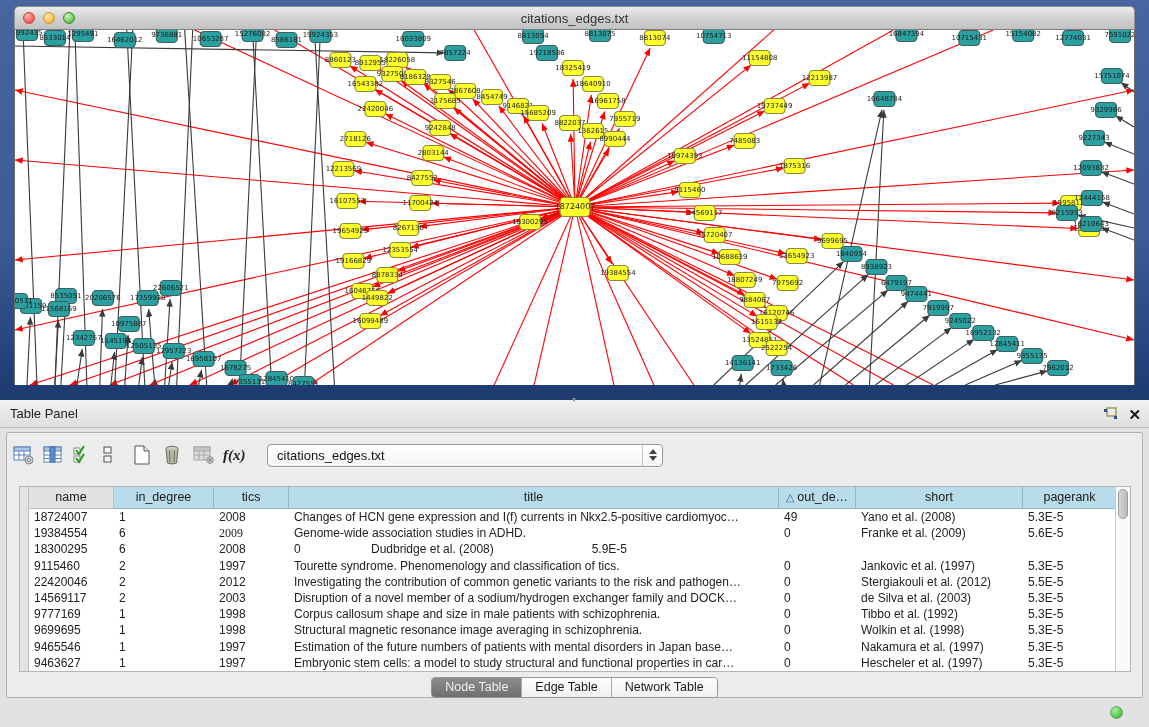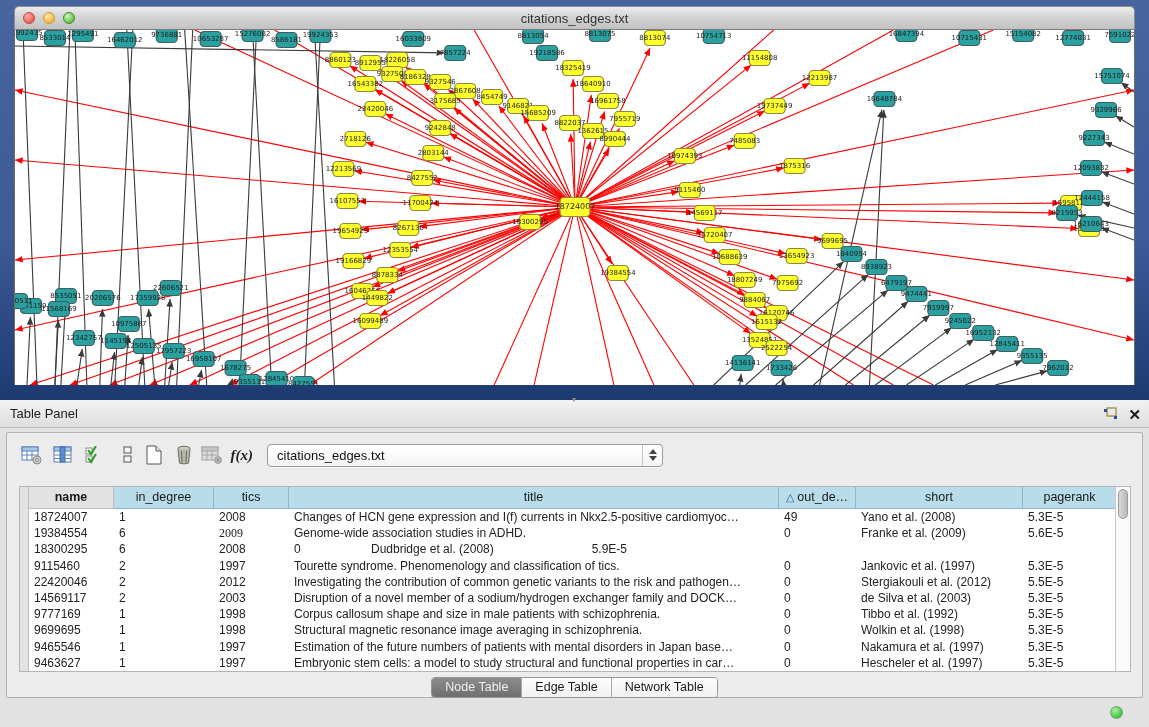--- a/index.html
+++ b/index.html
@@ -29,41 +29,41 @@
   .tp-title{font-size:13px;color:#222;margin-left:10px;}
   .tp-header-icons{position:absolute;right:8px;top:0;height:28px;display:flex;align-items:center;gap:10px;}
   .float-ic svg{display:block;}
   .close-x{font-size:15px;font-weight:bold;color:#1a1a1a;line-height:1;cursor:default;}
   .splitter{position:absolute;left:568px;top:-3px;width:12px;height:6px;color:#8a8a8a;font-size:8px;text-align:center;line-height:5px;}
 
   .tp-body{position:absolute;left:6px;top:32px;width:1137px;height:266px;
       background:#ececec;border:1px solid #b2b2b2;border-radius:2px;}
 
   .tp-toolbar{position:absolute;left:6px;top:6px;height:32px;display:flex;align-items:center;}
-  .tbtn{width:30px;height:28px;display:flex;align-items:center;justify-content:flex-end;}
+  .tbtn{width:30px;height:28px;display:flex;align-items:center;justify-content:flex-start;}
   .tbtn svg{display:block;}
   .fx{font-family:"Liberation Serif",serif;font-style:italic;font-size:15px;color:#222;font-weight:bold;}
   .combo{position:relative;margin-left:14px;width:396px;height:23px;border:1px solid #9a9a9a;border-radius:4px;
       background:linear-gradient(#ffffff,#f4f4f4);display:flex;align-items:center;
       font-size:13px;color:#111;padding-left:9px;box-shadow:0 1px 0 rgba(255,255,255,.7);}
   .combo .stepper{position:absolute;right:0;top:0;width:20px;height:100%;border-left:1px solid #c4c4c4;
       display:flex;flex-direction:column;align-items:center;justify-content:center;gap:2px;}
   .combo .stepper i{width:0;height:0;border-left:4px solid transparent;border-right:4px solid transparent;}
   .combo .stepper .up{border-bottom:5px solid #444;}
   .combo .stepper .dn{border-top:5px solid #444;}
 
   .tbl-wrap{position:absolute;left:12px;top:53px;width:1112px;height:186px;background:#fff;
       border:1px solid #b5b5b5;display:flex;}
   .tbl-gutter{width:9px;background:#e3e3e3;border-right:1px solid #bdbdbd;flex:none;}
   .tbl-main{flex:1;overflow:hidden;position:relative;}
   .tbl-head{display:flex;height:22px;}
   .th{height:22px;line-height:21px;font-size:12.5px;color:#1a1a1a;text-align:center;
       background:#b9dcea;border-right:1px solid #8fb6c6;border-bottom:1px solid #8fb6c6;
       white-space:nowrap;overflow:hidden;flex:none;}
-  .th.name-col{background:#e2e2e2;border-right:1px solid #bdbdbd;border-bottom:1px solid #bdbdbd;font-weight:bold;}
+  .th.name-col{background:#e2e2e2;border-right:1px solid #bdbdbd;border-bottom:1px solid #bdbdbd;}
   .th .sort{color:#2e5f96;font-size:11px;margin-right:3px;}
   .tr{display:flex;height:16.2px;}
   .td{height:16.2px;line-height:16px;font-size:12px;color:#222;padding-left:5px;
       white-space:nowrap;overflow:hidden;flex:none;}
   .tbl-scroll{width:15px;background:#fafafa;border-left:1px solid #c9c9c9;flex:none;position:relative;}
   .thumb{position:absolute;left:2px;top:2px;width:10px;height:30px;border-radius:6px;
       border:1px solid #9b9b9b;background:linear-gradient(90deg,#d8d8d8,#b9b9b9);}
 
   .tab-bar{position:absolute;left:0;right:0;top:244px;display:flex;justify-content:center;}
   .tab-group{display:flex;border:1px solid #979797;border-radius:4px;overflow:hidden;

